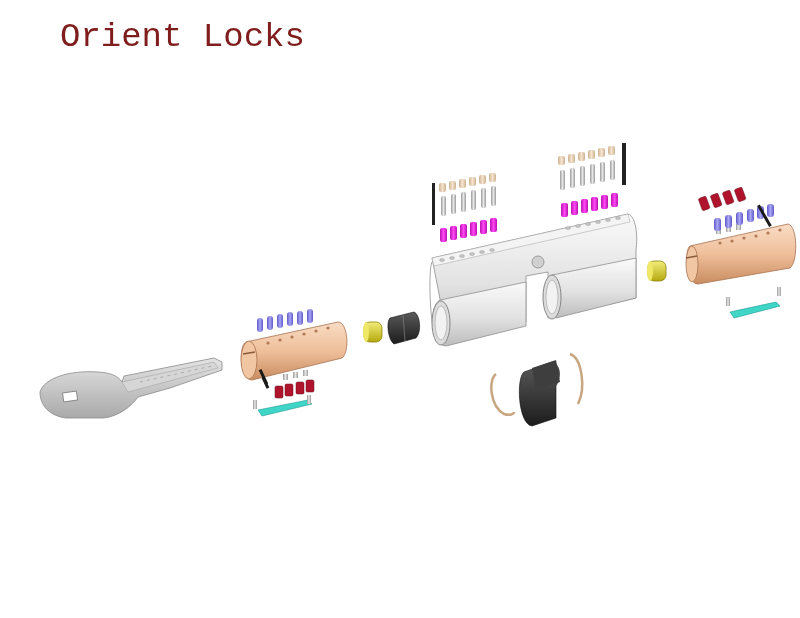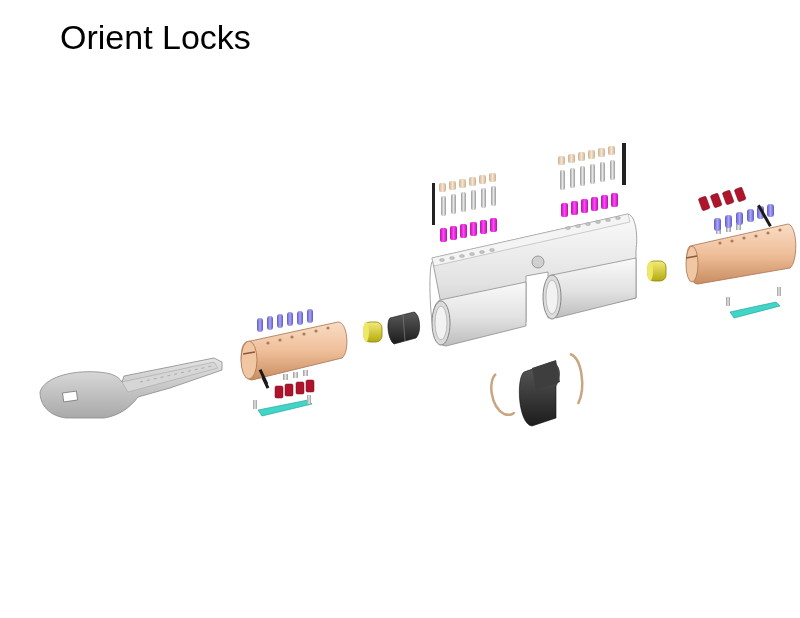--- a/index.html
+++ b/index.html
@@ -1,21 +1,21 @@
 <!DOCTYPE html>
 <html><head>
   <meta charset="utf-8">
   <style>
     html, body { margin: 0; padding: 0; background: #ffffff; }
     body { width: 800px; height: 618px; position: relative; overflow: hidden; }
     .title {
       position: absolute; left: 60px; top: 18px;
-      font-family: Liberation Sans, sans-serif;
+      font-family: Liberation Mono, monospace;
       font-size: 34px; letter-spacing: 0px;
-      color: #000000; white-space: nowrap;
+      color: #7f1d1d; white-space: nowrap;
     }
     svg.stage { position: absolute; left: 0; top: 0; }
   </style>
 </head>
 <body>
 
 <div class="title">Orient Locks</div>
 
 <svg class="stage" width="800" height="618" viewBox="0 0 800 618">
   <defs>

